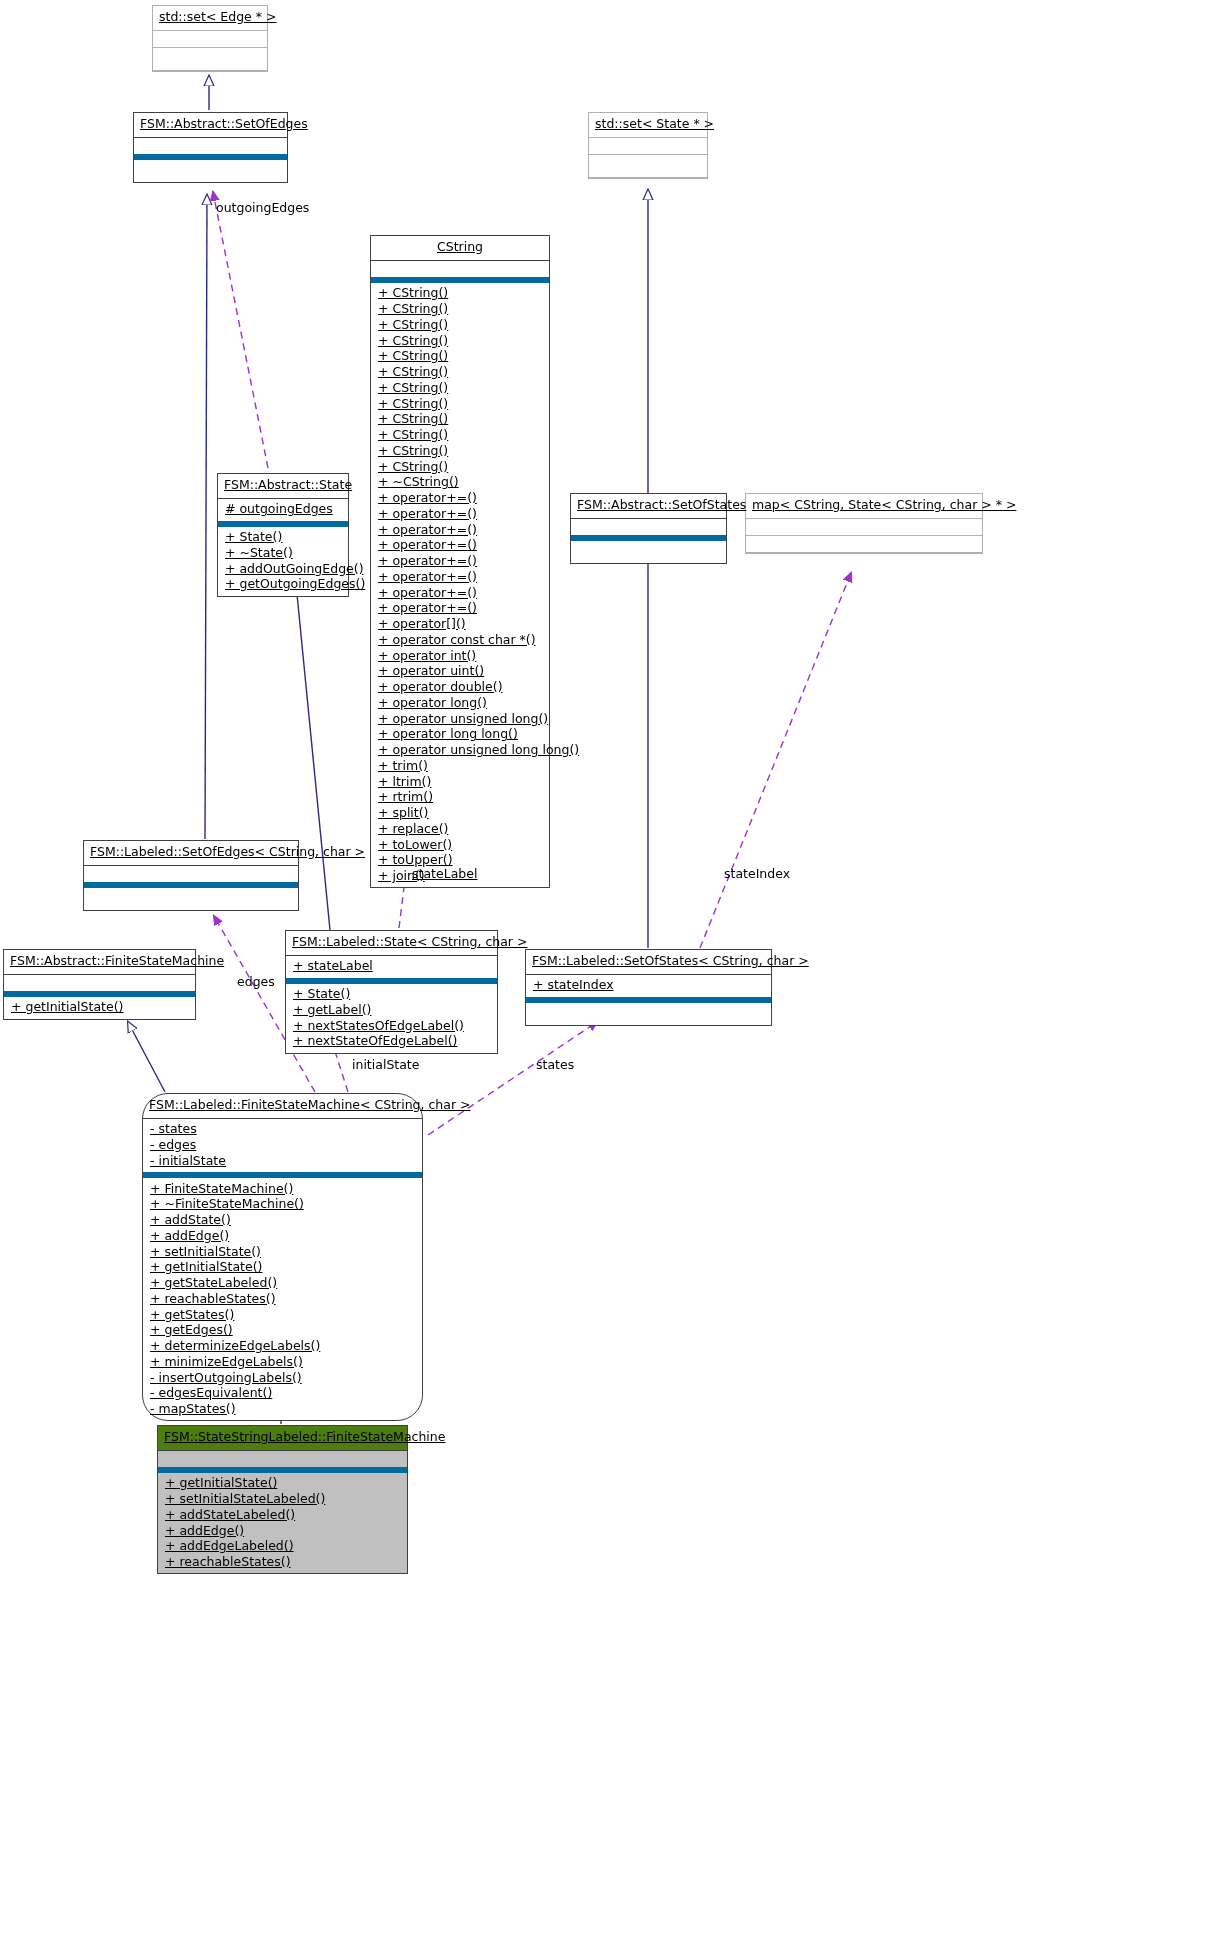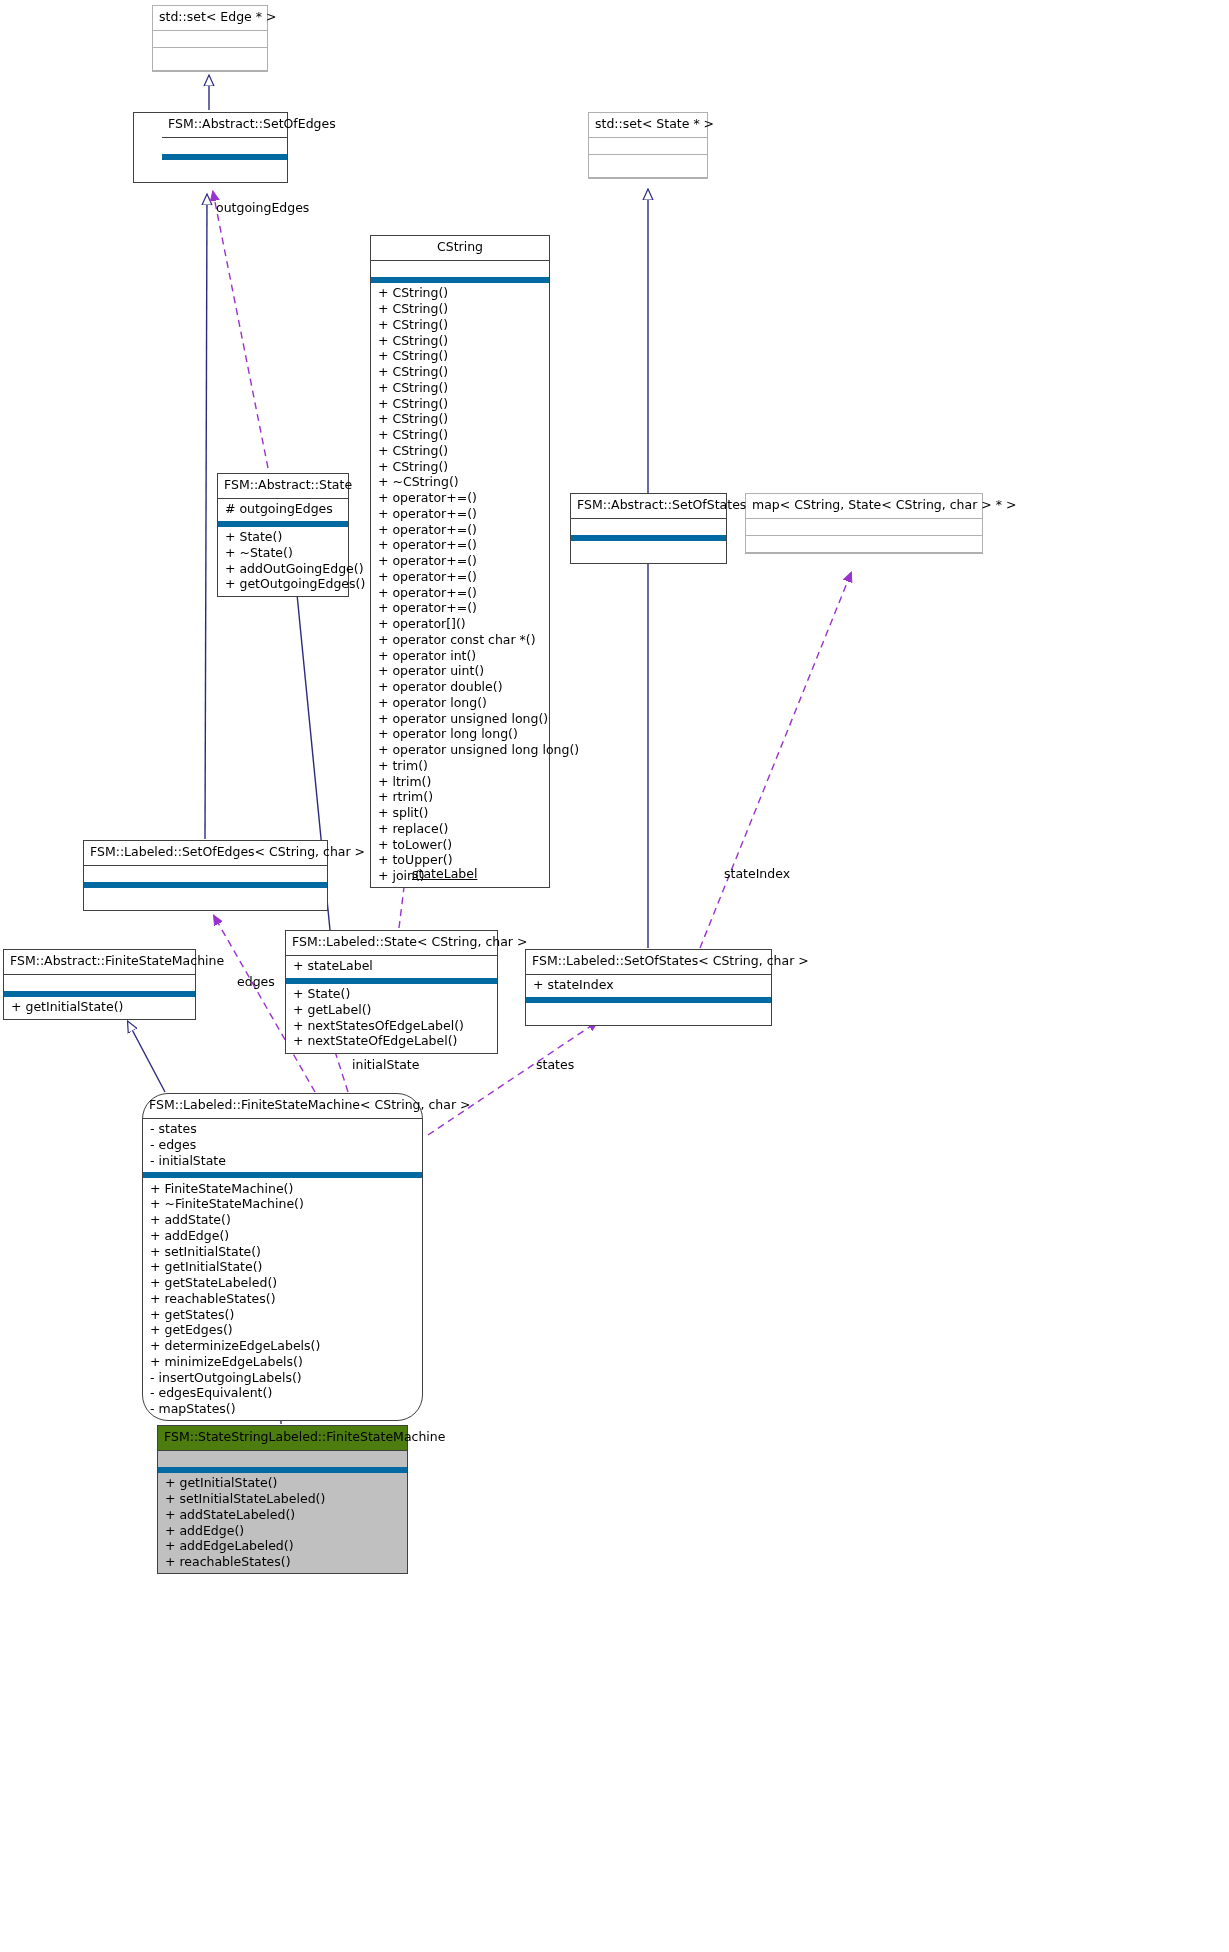--- a/index.html
+++ b/index.html
@@ -12,20 +12,21 @@
   svg.edges{position:absolute;left:0;top:0;width:1229px;height:1952px;pointer-events:none;}
 
   .uml{
     position:absolute;
     box-sizing:border-box;
     background:#ffffff;
     border:1px solid #404040;
     font-size:12.5px;
     color:#000000;
     line-height:1.18;
+    text-decoration:underline;
   }
   .uml.gray{border:1px solid #b0b0b0;}
   .uml.gray .u-title{color:#000;}
   .uml.highlight{background:#4d7c0f;}
   .uml.highlight .u-sec{background:#c0c0c0;}
 
   .u-title{
     text-align:center;
     padding:4px 6px 5px 6px;
     border-bottom:1px solid #404040;
@@ -90,21 +91,21 @@
 
     <line x1="281" y1="1424" x2="281" y2="1390" stroke="#2a2a80" stroke-width="1.4" marker-end="url(#hollowTri)"></line>
   </svg>
 
   <div class="uml gray" style="left:152px;top:5px;width:116px;">
     <div class="u-title">std::set&lt; Edge * &gt;</div>
     <div class="u-sec empty"></div>
     <div class="u-sec empty-tall"></div>
   </div>
 
-  <div class="uml" style="left:133px;top:112px;width:155px;padding-left:28px;">
+  <div class="uml" style="left:133px;top:112px;width:155px;">
     <div class="u-title">FSM::Abstract::SetOfEdges</div>
     <div class="u-sec empty"></div>
     <div class="u-sec empty-tall"></div>
   </div>
 
   <div class="edge-label" style="left:216px;top:200px;">outgoingEdges</div>
 
   <div class="uml gray" style="left:588px;top:112px;width:120px;">
     <div class="u-title">std::set&lt; State * &gt;</div>
     <div class="u-sec empty"></div>
@@ -177,21 +178,21 @@
 
   <div class="uml" style="left:570px;top:493px;width:157px;">
     <div class="u-title">FSM::Abstract::SetOfStates</div>
     <div class="u-sec empty"></div>
     <div class="u-sec empty-tall"></div>
   </div>
 
   <div class="edge-label" style="left:412px;top:866px;text-decoration:underline;">stateLabel</div>
   <div class="edge-label" style="left:724px;top:866px;">stateIndex</div>
 
-  <div class="uml" style="left:83px;top:840px;width:245px;">
+  <div class="uml" style="left:83px;top:840px;width:216px;">
     <div class="u-title">FSM::Labeled::SetOfEdges&lt; CString, char &gt;</div>
     <div class="u-sec empty"></div>
     <div class="u-sec empty-tall"></div>
   </div>
 
   <div class="uml" style="left:3px;top:949px;width:193px;">
     <div class="u-title">FSM::Abstract::FiniteStateMachine</div>
     <div class="u-sec empty"></div>
     <div class="u-sec">
         <div class="u-row">+ getInitialState()</div>

